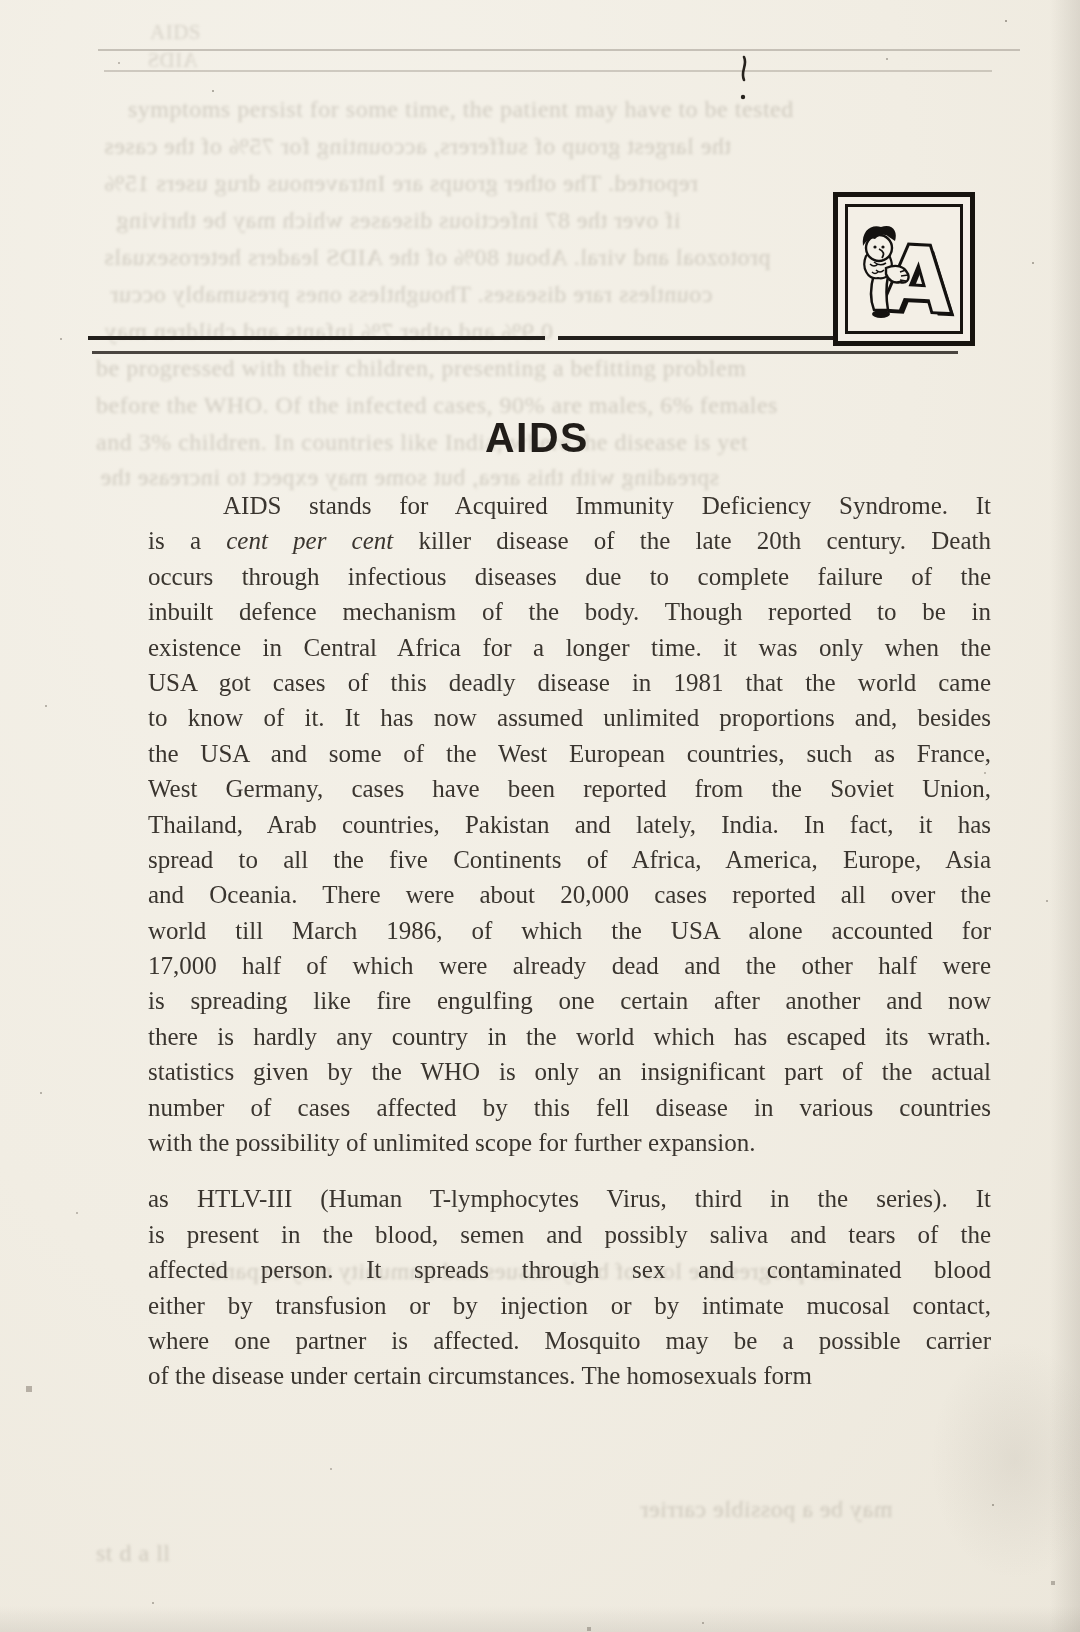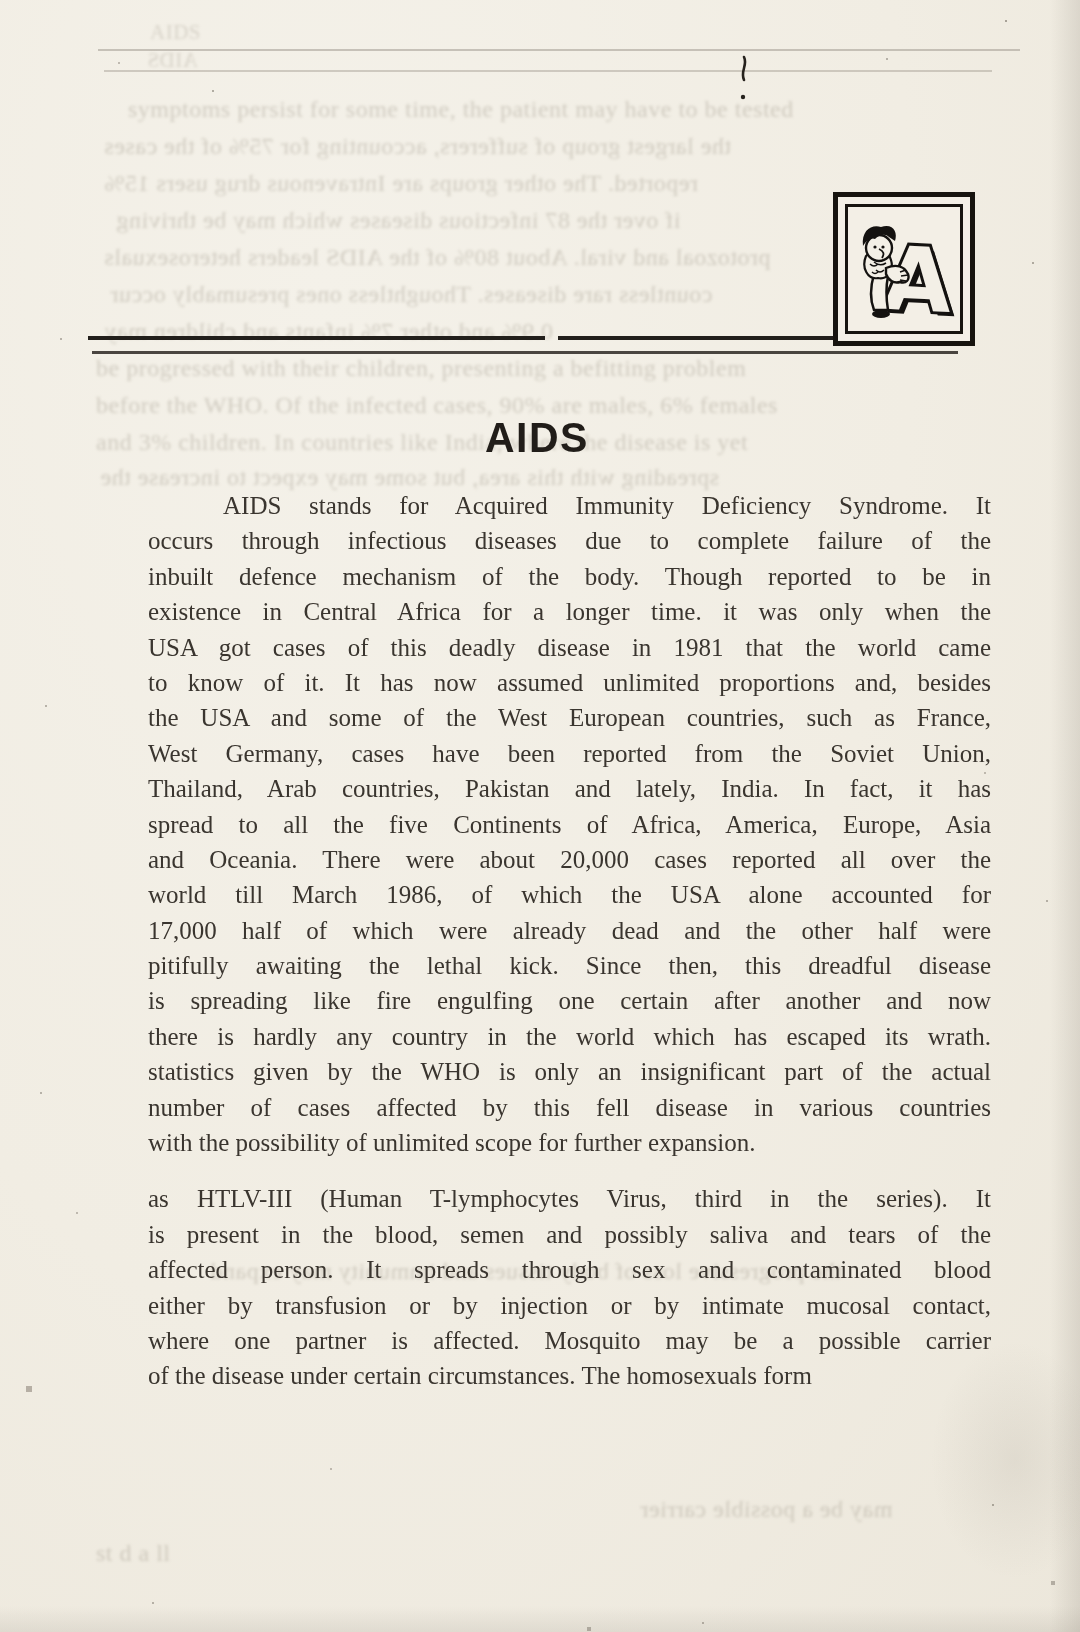--- a/index.html
+++ b/index.html
@@ -140,33 +140,33 @@
         <path d="M52 64 l6 -2 M53 68 l7 -1 M52 72 l6 1" stroke="#141210" stroke-width="1.5" fill="none"></path>
       </svg>
     </div>
   </div>
 
   <div class="title">AIDS</div>
 
   <div class="body-text">
       <div class="paragraph">
         <div class="line first">AIDS stands for Acquired Immunity Deficiency Syndrome. It</div>
+        <div class="line">is a <i>cent per cent</i> killer disease of the late 20th century. Death</div>
         <div class="line">occurs through infectious diseases due to complete failure of the</div>
         <div class="line">inbuilt defence mechanism of the body. Though reported to be in</div>
         <div class="line">existence in Central Africa for a longer time. it was only when the</div>
         <div class="line">USA got cases of this deadly disease in 1981 that the world came</div>
         <div class="line">to know of it. It has now assumed unlimited proportions and, besides</div>
         <div class="line">the USA and some of the West European countries, such as France,</div>
         <div class="line">West Germany, cases have been reported from the Soviet Union,</div>
         <div class="line">Thailand, Arab countries, Pakistan and lately, India. In fact, it has</div>
         <div class="line">spread to all the five Continents of Africa, America, Europe, Asia</div>
         <div class="line">and Oceania. There were about 20,000 cases reported all over the</div>
         <div class="line">world till March 1986, of which the USA alone accounted for</div>
         <div class="line">17,000 half of which were already dead and the other half were</div>
-        <div class="line">pitifully awaiting the lethal kick. Since then, this dreadful disease</div>
         <div class="line">is spreading like fire engulfing one certain after another and now</div>
         <div class="line">there is hardly any country in the world which has escaped its wrath.</div>
         <div class="line">statistics given by the WHO is only an insignificant part of the actual</div>
         <div class="line">number of cases affected by this fell disease in various countries</div>
         <div class="line last">with the possibility of unlimited scope for further expansion.</div>
       </div>
       <div class="paragraph">
         <div class="line">as HTLV-III (Human T-lymphocytes Virus, third in the series). It</div>
         <div class="line">is present in the blood, semen and possibly saliva and tears of the</div>
         <div class="line">affected person. It spreads through sex and contaminated blood</div>

